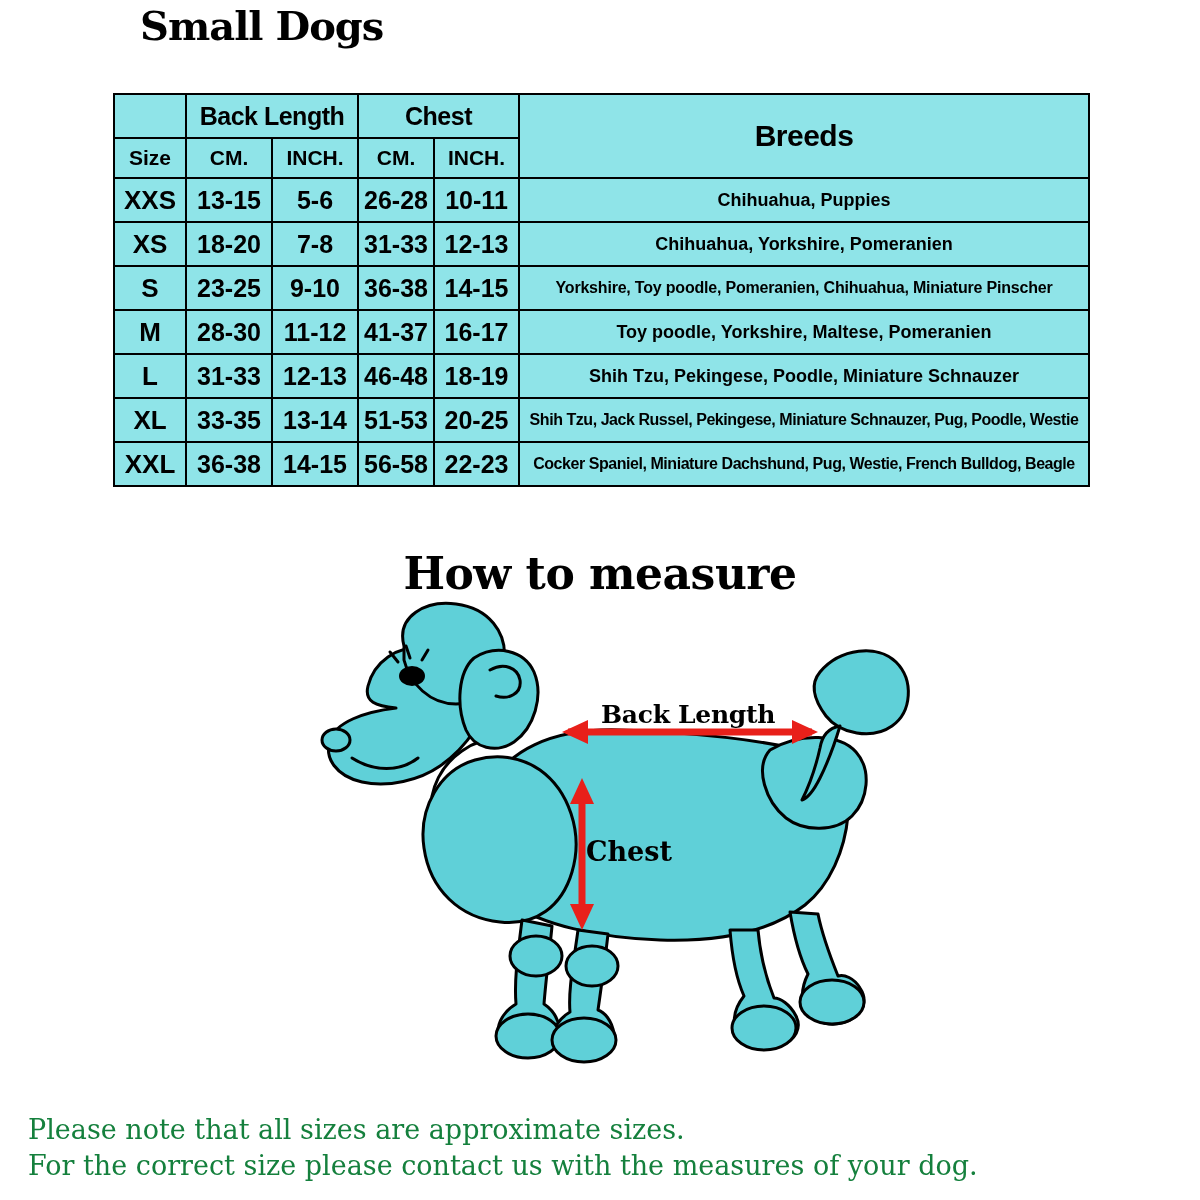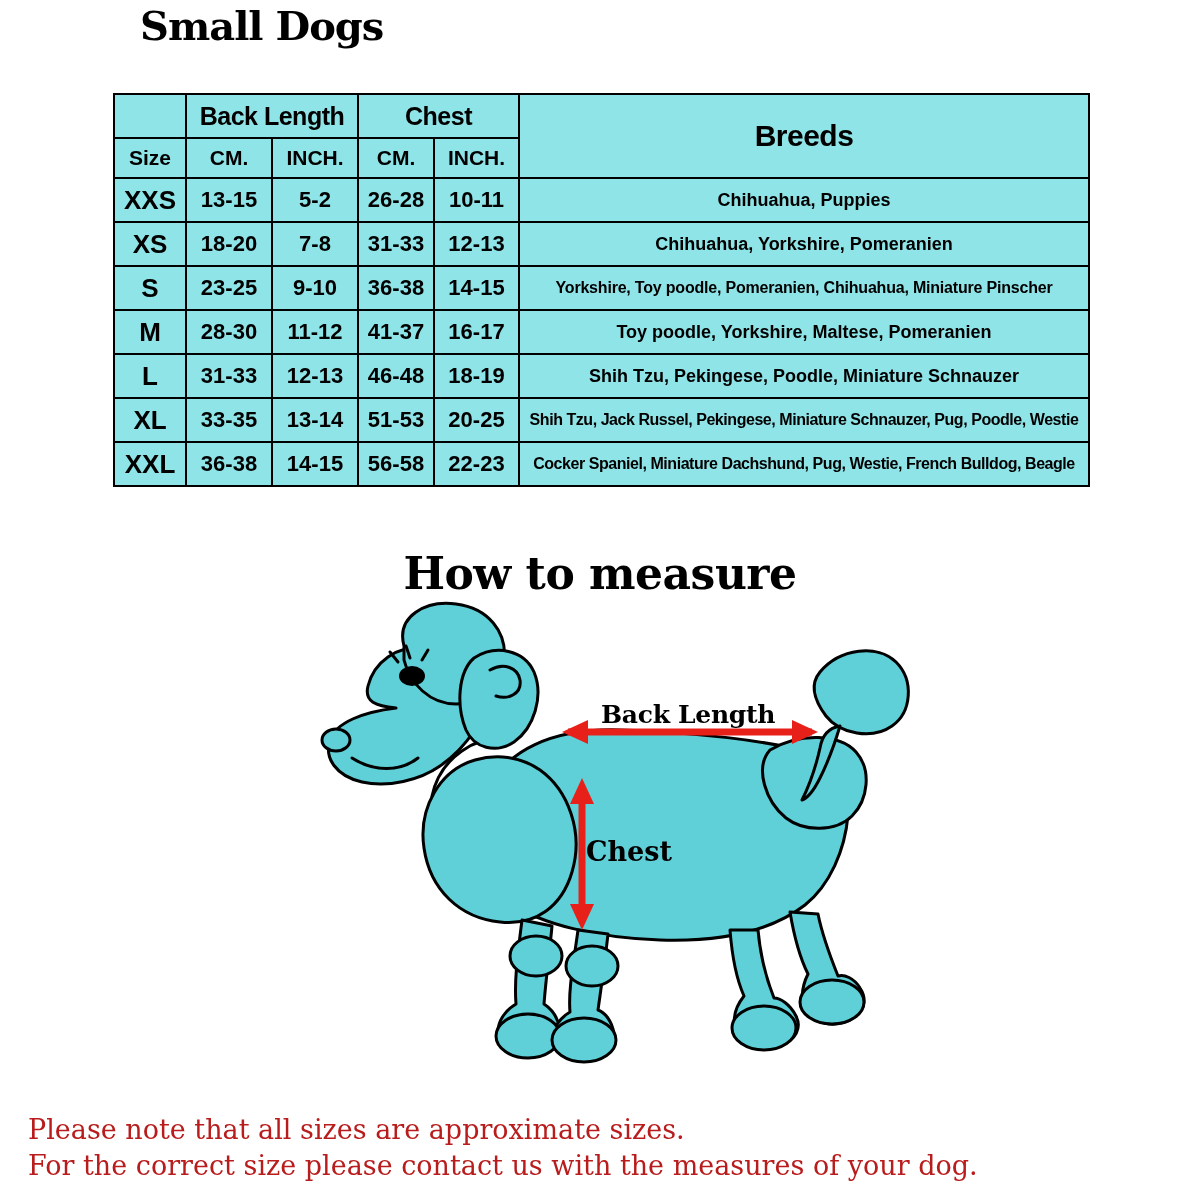--- a/index.html
+++ b/index.html
@@ -74,21 +74,21 @@
     font-size: 30px;
     font-weight: bold;
     color: #000;
     margin-top: 35px;
   }
   td.size-cell {
     font-size: 26px;
     height: 42px;
   }
   td.num-cell {
-    font-size: 22px;
+    font-size: 25px;
     height: 42px;
   }
   td.breed-cell {
     font-size: 18px;
     text-align: left;
     padding-left: 7px;
     font-weight: bold;
     white-space: nowrap;
     overflow: hidden;
   }
@@ -151,21 +151,21 @@
   }
 
   
   .footer {
     position: absolute;
     left: 28px;
     top: 1112px;
     width: 1160px;
     font-family: "DejaVu Serif", serif;
     font-size: 27px;
-    color: #b91c1c;
+    color: #15803d;
     line-height: 1.32;
   }
   .footer div { white-space: nowrap; }
 </style>
 </head>
 <body>
 
 <div class="page">
 
   <div class="main-title">Small Dogs</div>
@@ -192,21 +192,21 @@
           <td class="sub-head">CM.</td>
           <td class="sub-head">INCH.</td>
           <td class="sub-head">CM.</td>
           <td class="sub-head">INCH.</td>
         </tr>
       </thead>
       <tbody>
         <tr>
           <td class="size-cell">XXS</td>
           <td class="num-cell">13-15</td>
-          <td class="num-cell">5-2</td>
+          <td class="num-cell">5-6</td>
           <td class="num-cell">26-28</td>
           <td class="num-cell">10-11</td>
           <td class="breed-cell">Chihuahua, Puppies</td>
         </tr>
         <tr>
           <td class="size-cell">XS</td>
           <td class="num-cell">18-20</td>
           <td class="num-cell">7-8</td>
           <td class="num-cell">31-33</td>
           <td class="num-cell">12-13</td>

